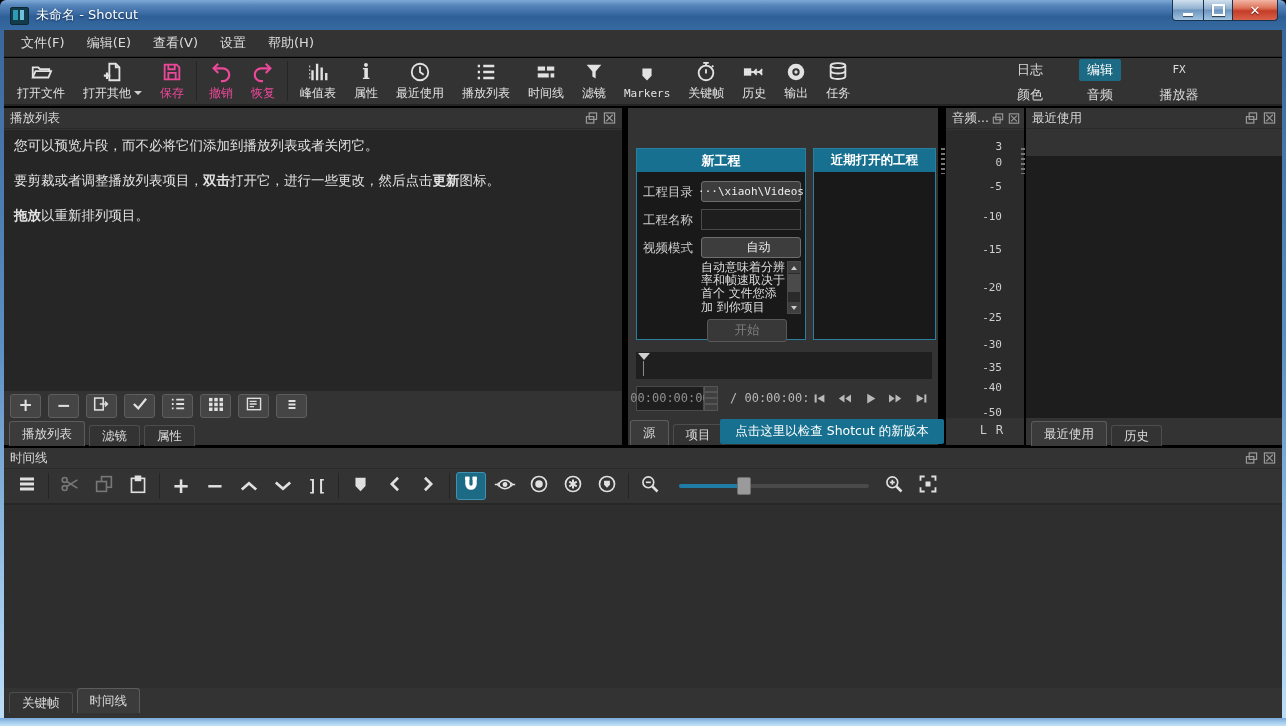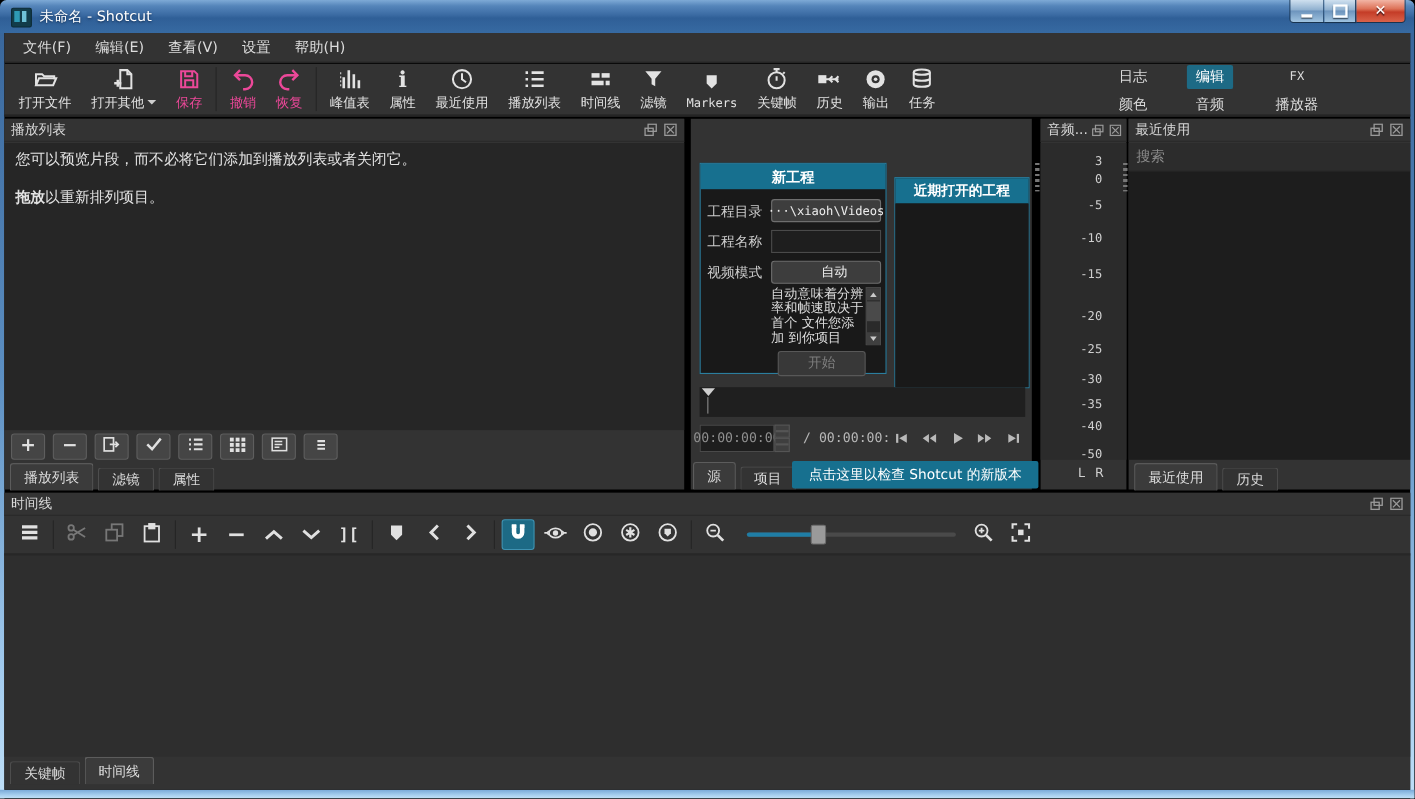--- a/index.html
+++ b/index.html
@@ -67,21 +67,21 @@
   .pl-tools{position:absolute;left:0;top:283px;width:618px;height:29px;display:flex;align-items:center;gap:7px;padding-left:6px;box-sizing:border-box;}
   .sqbtn{width:29px;height:22px;background:#454545;border:1px solid #5e5e5e;border-radius:3px;
     display:flex;align-items:center;justify-content:center;color:#e0e0e0;}
   .pl-tabs{position:absolute;left:0;top:313px;width:618px;}
   
   .center{left:628px;top:108px;width:310px;height:337px;background:#333;}
   .projbox{position:absolute;top:40px;height:192px;border:1px solid #2b7e9e;background:#191919;box-sizing:border-box;}
   .projbox .bh{height:23px;background:#17708f;color:#fff;font-weight:bold;font-size:13px;
     display:flex;align-items:center;justify-content:center;}
   .box-new{left:8px;width:170px;}
-  .box-recent{left:185px;width:123px;margin-top:13px;}
+  .box-recent{left:185px;width:123px;}
   .frow{position:absolute;left:6px;color:#cccccc;font-size:12.5px;}
   .fctl{position:absolute;left:64px;width:100px;height:21px;box-sizing:border-box;font-size:12px;}
   .btnctl{background:#3d3d3d;border:1px solid #6e6e6e;border-radius:3px;color:#eee;
     display:flex;align-items:center;justify-content:center;}
   .inputctl{background:#1e1e1e;border:1px solid #4a4a4a;}
   .hintbox{position:absolute;left:64px;top:112px;width:100px;height:53px;color:#ddd;font-size:12px;line-height:1.1;overflow:hidden;}
   .hint-text{position:absolute;left:0;top:0;width:84px;}
   .sbar{position:absolute;right:0;top:0;width:14px;height:53px;background:#2a2a2a;border:1px solid #4a4a4a;box-sizing:border-box;}
   .sarr{position:absolute;left:0;width:12px;height:11px;background:#3f3f3f;display:flex;align-items:center;justify-content:center;}
   .sarr.up{top:0;} .sarr.dn{bottom:0;}
@@ -340,20 +340,21 @@
       </span>
     <span class="hicon">
         <svg width="13" height="12" viewBox="0 0 14 13" fill="none" stroke="currentColor" stroke-width="1.3">
           <rect x="1.5" y="1" width="11" height="11"></rect>
           <path d="M3.5 3l7 7M10.5 3l-7 7"></path>
         </svg>
       </span>
   </div>
   <div class="pl-content">
     <p><span>您可以预览片段，而不必将它们添加到播放列表或者关闭它。</span></p>
+    <p><span>要剪裁或者调整播放列表项目，</span><span class="b">双击</span><span>打开它，进行一些更改，然后点击</span><span class="b">更新</span><span>图标。</span></p>
     <p><span class="b">拖放</span><span>以重新排列项目。</span></p>
   </div>
   <div class="pl-tools">
     <div class="sqbtn">
         <span style="font-size:17px;font-weight:bold;line-height:1;">+</span>
       </div>
     <div class="sqbtn">
         <span style="font-size:17px;font-weight:bold;line-height:1;">−</span>
       </div>
     <div class="sqbtn">
@@ -540,23 +541,20 @@
           <rect x="1.5" y="5" width="8" height="7"></rect>
         </svg>
       </span>
     <span class="hicon">
         <svg width="13" height="12" viewBox="0 0 14 13" fill="none" stroke="currentColor" stroke-width="1.3">
           <rect x="1.5" y="1" width="11" height="11"></rect>
           <path d="M3.5 3l7 7M10.5 3l-7 7"></path>
         </svg>
       </span>
   </div>
-  <div class="searchbox">
-    <input type="text" placeholder="搜索" style="">
-  </div>
   <div class="recent-list"></div>
   <div class="recent-tabs tabs">
     <div class="tab active">最近使用</div>
     <div class="tab">历史</div>
   </div>
 </div>
 
 <div class="abs timeline">
   <div class="phead">
     <span>时间线</span>

